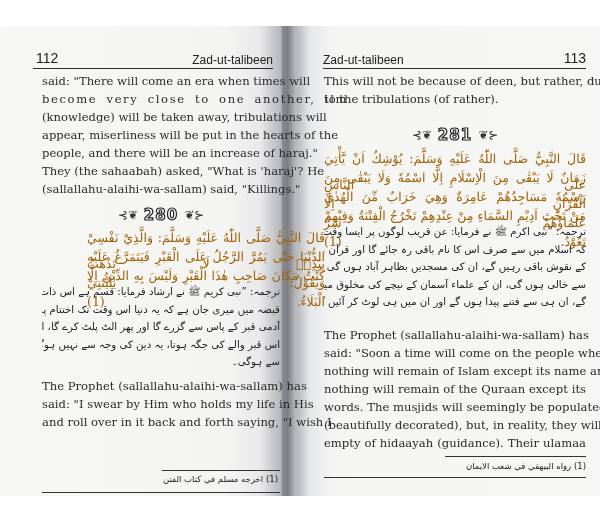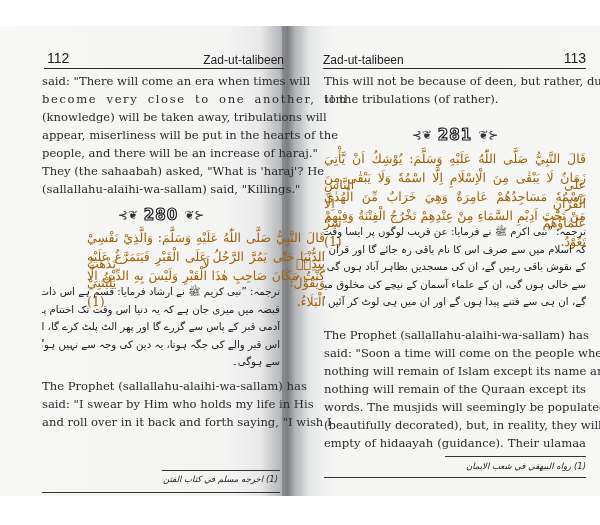--- a/index.html
+++ b/index.html
@@ -11,21 +11,21 @@
     position: absolute; left: 0; top: 26px; width: 600px; height: 470px;
     background: #f6f6f5;
   }
   .page { position: absolute; top: 0; height: 470px; }
   .page-left { left: 0; width: 282px; background: linear-gradient(to right, #f7f7f6 0%, #f4f4f3 80%, #e9e9ea 92%, #c9cacd 100%); }
   .page-right { left: 282px; width: 318px; background: linear-gradient(to right, #8d8f93 0%, #b9bbbe 4%, #e7e8e9 9%, #f5f5f4 16%, #f6f6f5 100%); }
   .spine { position: absolute; left: 262px; top: 0; width: 44px; height: 470px;
     background: linear-gradient(to right, rgba(0,0,0,0) 0%, rgba(150,152,158,0.35) 40%, rgba(110,112,118,0.7) 58%, rgba(170,172,176,0.4) 75%, rgba(0,0,0,0) 100%); }
 
   .header { position: absolute; top: 26px; height: 16px; border-bottom: 1.5px solid #2b2b2b; }
-  .header-left { left: 44px; width: 240px; text-align: center; }
+  .header-left { left: 33px; width: 240px; text-align: center; }
   .header-right { left: 323px; width: 263px; }
   .pagenum { position: absolute; top: -2px; font-family: "Liberation Sans", sans-serif; font-size: 14px; color: #222; }
   .runhead { position: absolute; top: 1px; font-family: "Liberation Sans", sans-serif; font-size: 12px; color: #222; }
   .header-left .pagenum { left: 3px; }
   .header-left .runhead { right: 0; }
   .header-right .pagenum { right: 0; }
   .header-right .runhead { left: 0; }
 
   .body-text { position: absolute; font-size: 11.6px; line-height: 18px; color: #2a2a2a; white-space: nowrap; }
   .line { display: block; height: 18px; }
@@ -37,21 +37,21 @@
   .orn-glyph { font-size: 12px; color: #333; font-family: "DejaVu Sans", sans-serif; }
 
   .arabic { position: absolute; direction: rtl; font-family: "DejaVu Serif", serif; font-size: 12.5px; line-height: 26px; color: #a16207; }
   .arabic .line { height: 19px; text-align: justify; text-align-last: justify; }
   .urdu { position: absolute; direction: rtl; font-family: "DejaVu Sans", sans-serif; font-size: 10.2px; line-height: 17.5px; color: #222; }
   .urdu .line { height: 17.5px; text-align: justify; text-align-last: justify; white-space: nowrap; overflow: hidden; }
   .urdu .line.short { text-align-last: right; }
 
   .fn-rule-short { position: absolute; height: 0; border-top: 1.2px solid #333; }
   .fn-rule-long { position: absolute; height: 0; border-top: 1.5px solid #333; }
-  .footnote { position: absolute; direction: rtl; font-family: "DejaVu Sans", sans-serif; font-size: 8.5px; color: #222; white-space: nowrap; font-style: italic; }
+  .footnote { position: absolute; direction: rtl; font-family: "DejaVu Sans", sans-serif; font-size: 8.5px; color: #222; white-space: nowrap; }
 </style>
 </head>
 <body>
 
 <div class="spread">
   <div class="page page-left"></div>
   <div class="page page-right"></div>
   <div class="spine"></div>
 
   <div class="header header-left">

